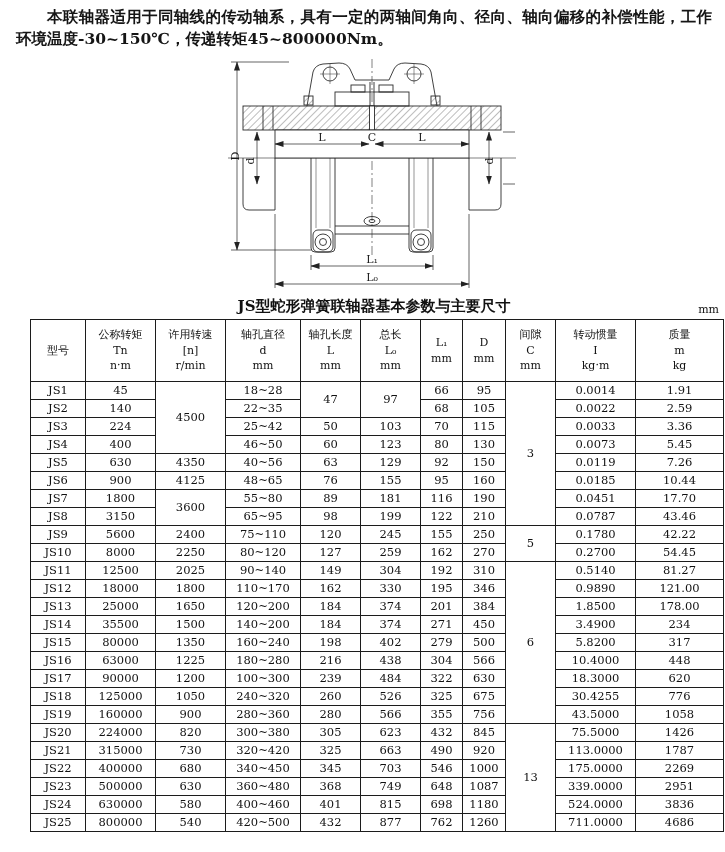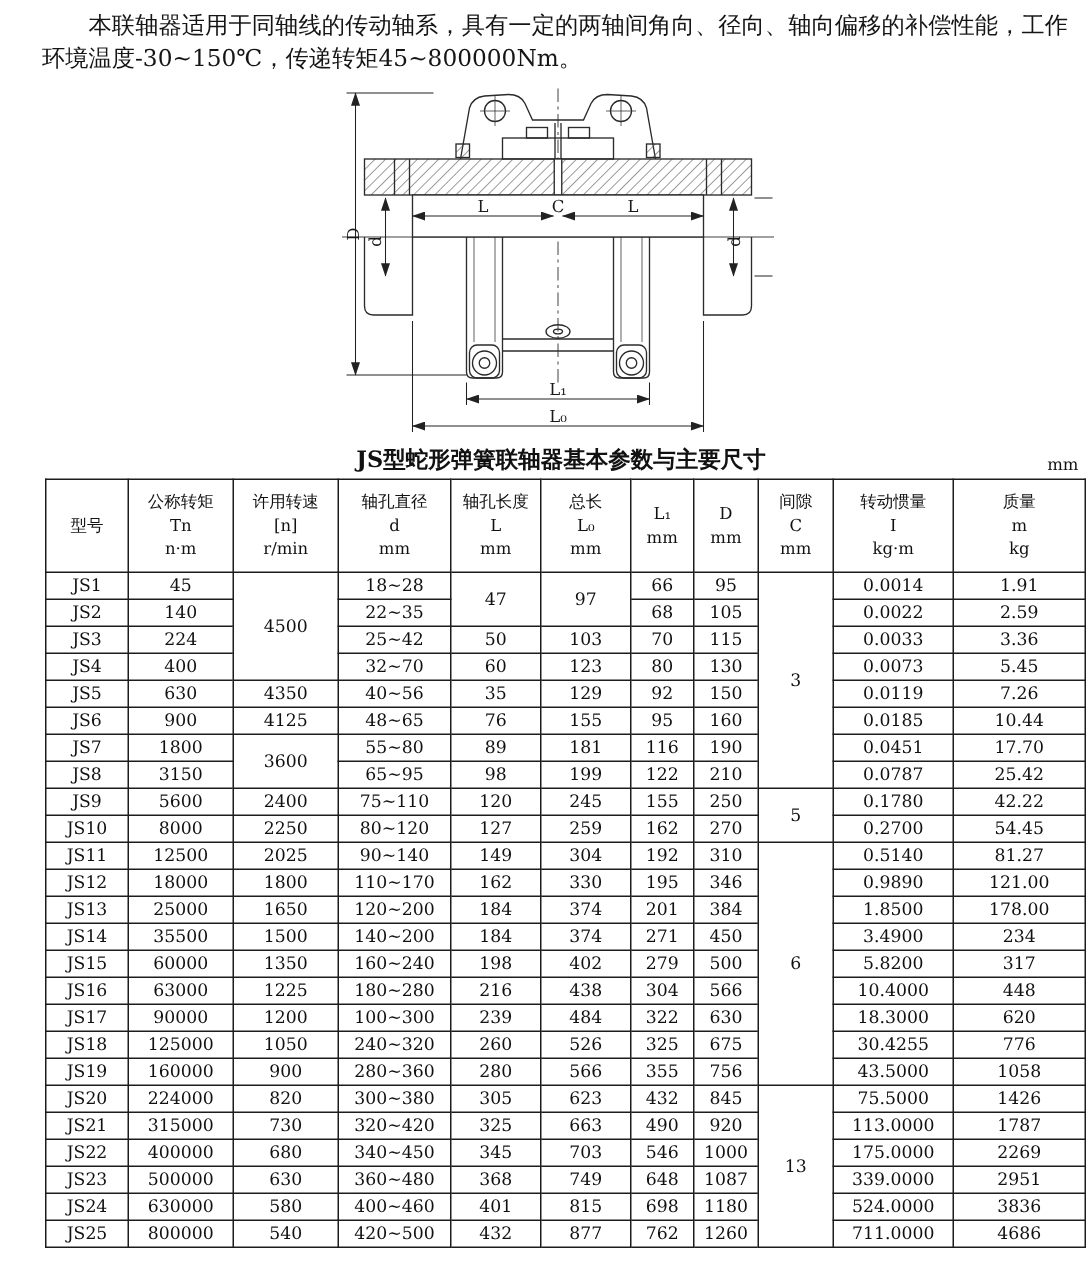--- a/index.html
+++ b/index.html
@@ -5,26 +5,27 @@
   * { box-sizing: border-box; margin: 0; padding: 0; }
   html, body { background: #ffffff; }
   body {
     width: 725px; height: 852px;
     position: relative;
     font-family: "DejaVu Serif", "Liberation Serif", serif;
     color: #111;
     overflow: hidden;
   }
   .intro {
-    margin: 6px 13px 0 28px;
+    margin: 6px 13px 0 16px;
     font-size: 15.5px;
     line-height: 1.42;
     text-indent: 2em;
     text-align: justify;
     color: #151515;
+    font-weight: bold;
   }
   .drawing-wrap {
     width: 290px;
     margin: 8px 0 0 227px;
   }
   .drawing-wrap svg { display: block; }
   .title-row {
     position: relative;
     width: 693px;
     margin: 2px 0 2px 30px;
@@ -246,34 +247,34 @@
         <td>50</td>
         <td>103</td>
         <td>70</td>
         <td>115</td>
         <td>0.0033</td>
         <td>3.36</td>
       </tr>
       <tr>
         <td>JS4</td>
         <td>400</td>
-        <td>32~70</td>
+        <td>46~50</td>
         <td>60</td>
         <td>123</td>
         <td>80</td>
         <td>130</td>
         <td>0.0073</td>
         <td>5.45</td>
       </tr>
       <tr>
         <td>JS5</td>
         <td>630</td>
         <td>4350</td>
         <td>40~56</td>
-        <td>35</td>
+        <td>63</td>
         <td>129</td>
         <td>92</td>
         <td>150</td>
         <td>0.0119</td>
         <td>7.26</td>
       </tr>
       <tr>
         <td>JS6</td>
         <td>900</td>
         <td>4125</td>
@@ -299,21 +300,21 @@
       </tr>
       <tr>
         <td>JS8</td>
         <td>3150</td>
         <td>65~95</td>
         <td>98</td>
         <td>199</td>
         <td>122</td>
         <td>210</td>
         <td>0.0787</td>
-        <td>25.42</td>
+        <td>43.46</td>
       </tr>
       <tr>
         <td>JS9</td>
         <td>5600</td>
         <td>2400</td>
         <td>75~110</td>
         <td>120</td>
         <td>245</td>
         <td>155</td>
         <td>250</td>
@@ -377,21 +378,21 @@
         <td>140~200</td>
         <td>184</td>
         <td>374</td>
         <td>271</td>
         <td>450</td>
         <td>3.4900</td>
         <td>234</td>
       </tr>
       <tr>
         <td>JS15</td>
-        <td>60000</td>
+        <td>80000</td>
         <td>1350</td>
         <td>160~240</td>
         <td>198</td>
         <td>402</td>
         <td>279</td>
         <td>500</td>
         <td>5.8200</td>
         <td>317</td>
       </tr>
       <tr>

